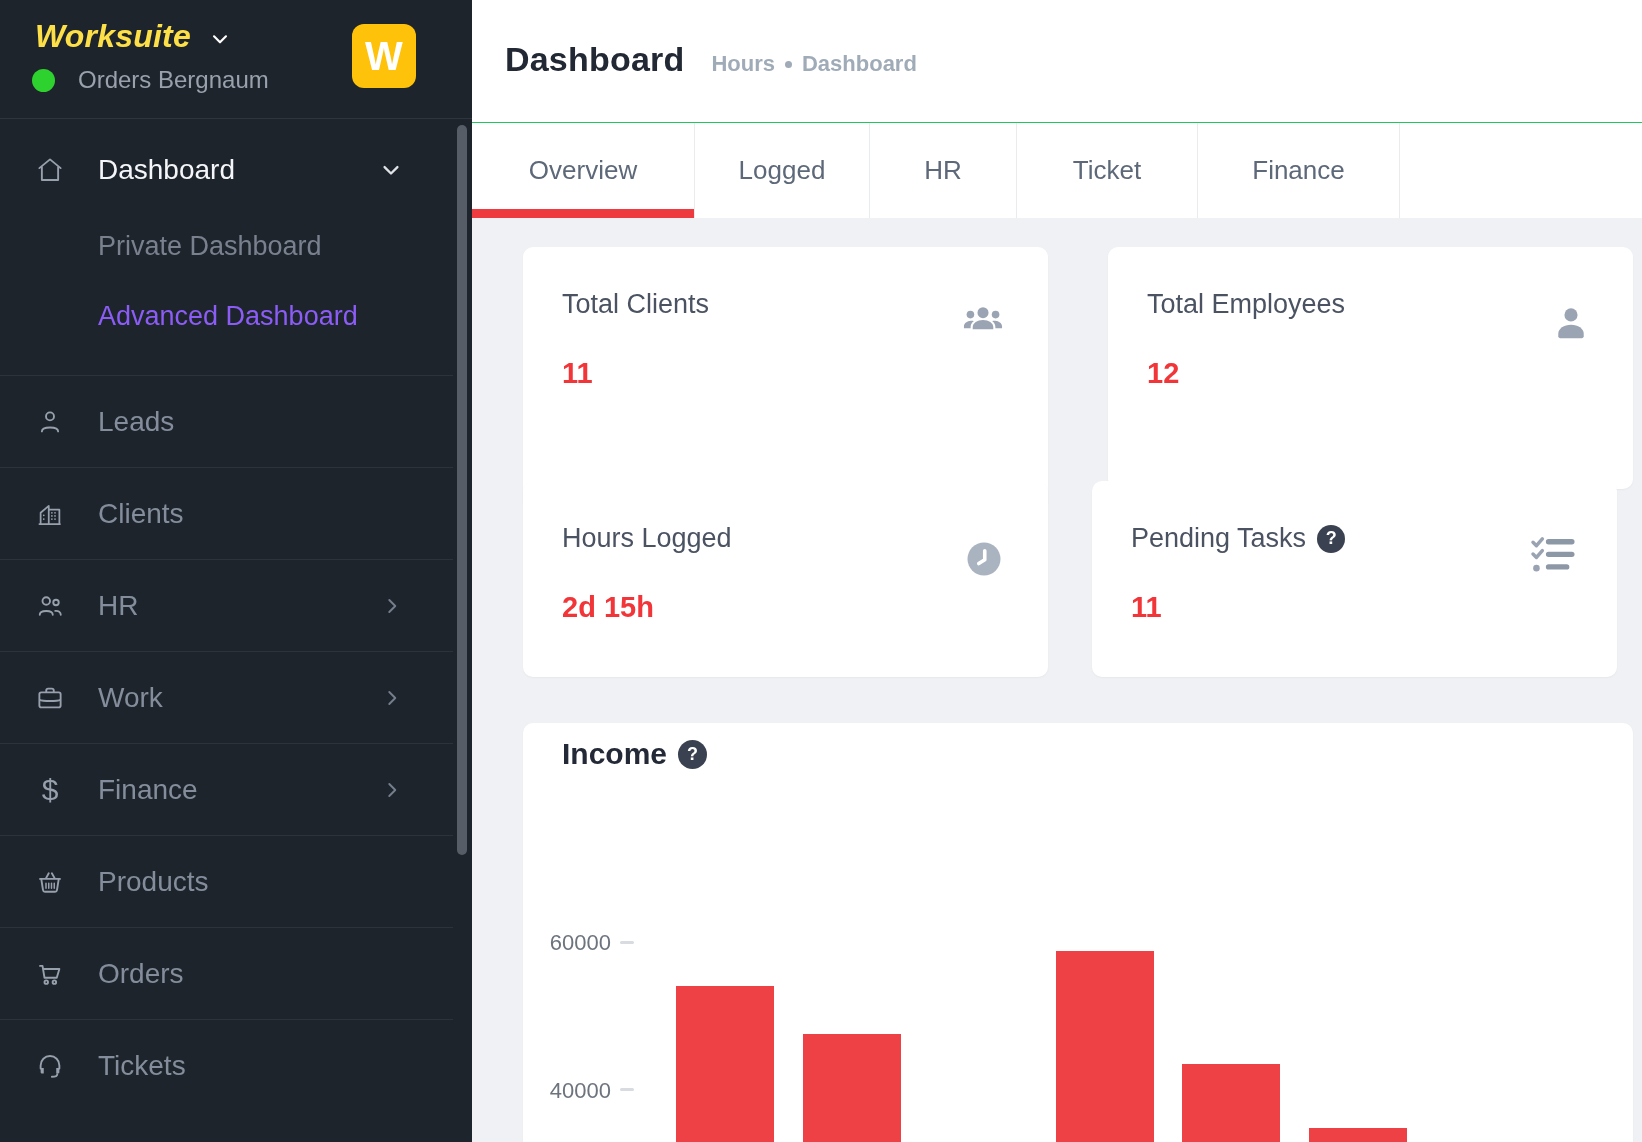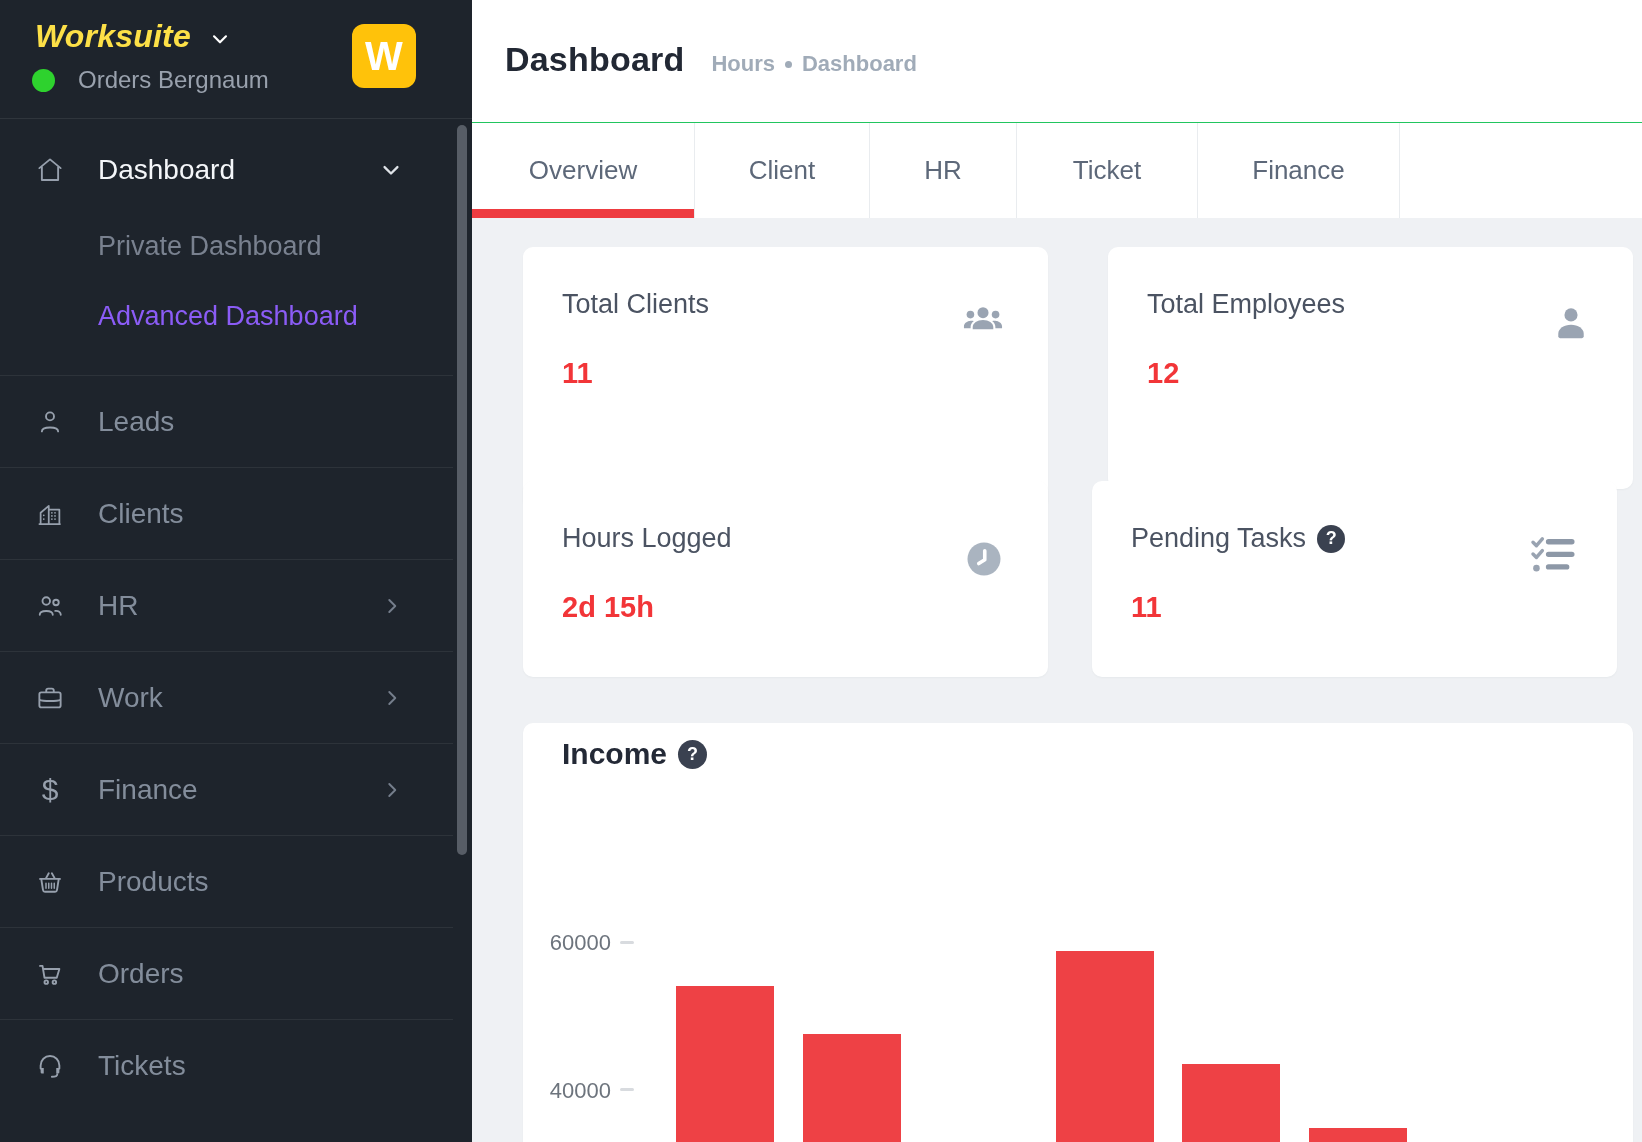--- a/index.html
+++ b/index.html
@@ -222,21 +222,21 @@
         <span>Dashboard</span>
       </div>
     </header>
 
     <div class="tabbar" id="tabbar">
         <div class="tab active" style="width: 223px;">
           <span>Overview</span>
           <span class="underline"></span>
         </div>
         <div class="tab" style="width: 175px;">
-          <span>Client</span>
+          <span>Logged</span>
         </div>
         <div class="tab" style="width: 147px;">
           <span>HR</span>
         </div>
         <div class="tab" style="width: 181px;">
           <span>Ticket</span>
         </div>
         <div class="tab" style="width: 202px;">
           <span>Finance</span>
         </div>

